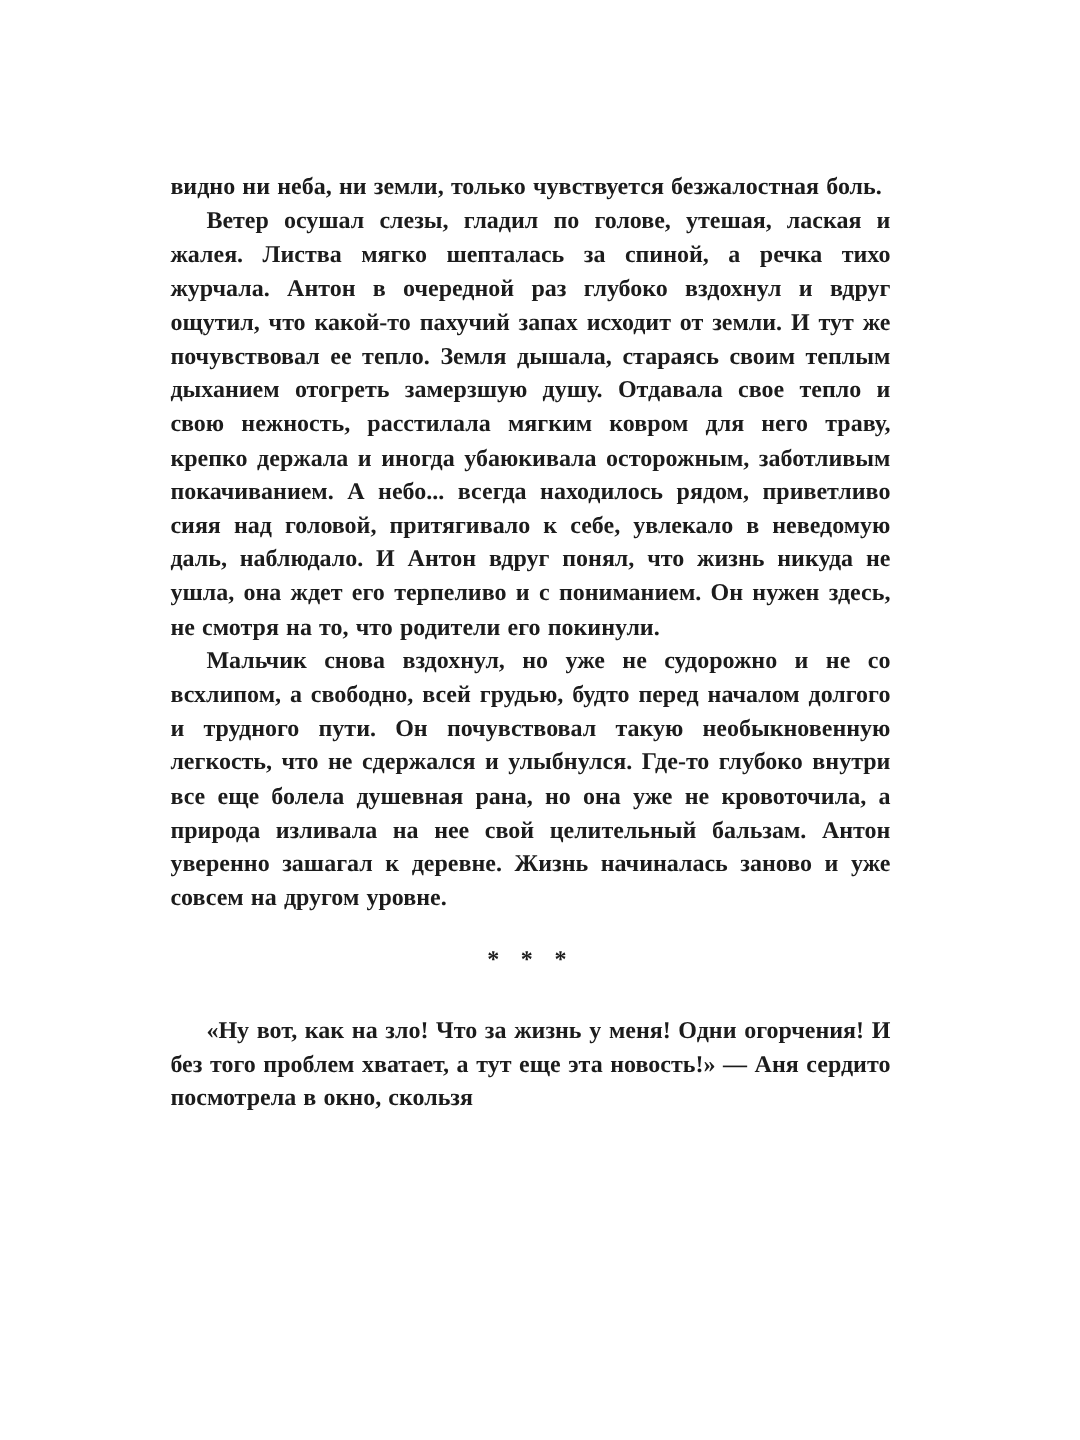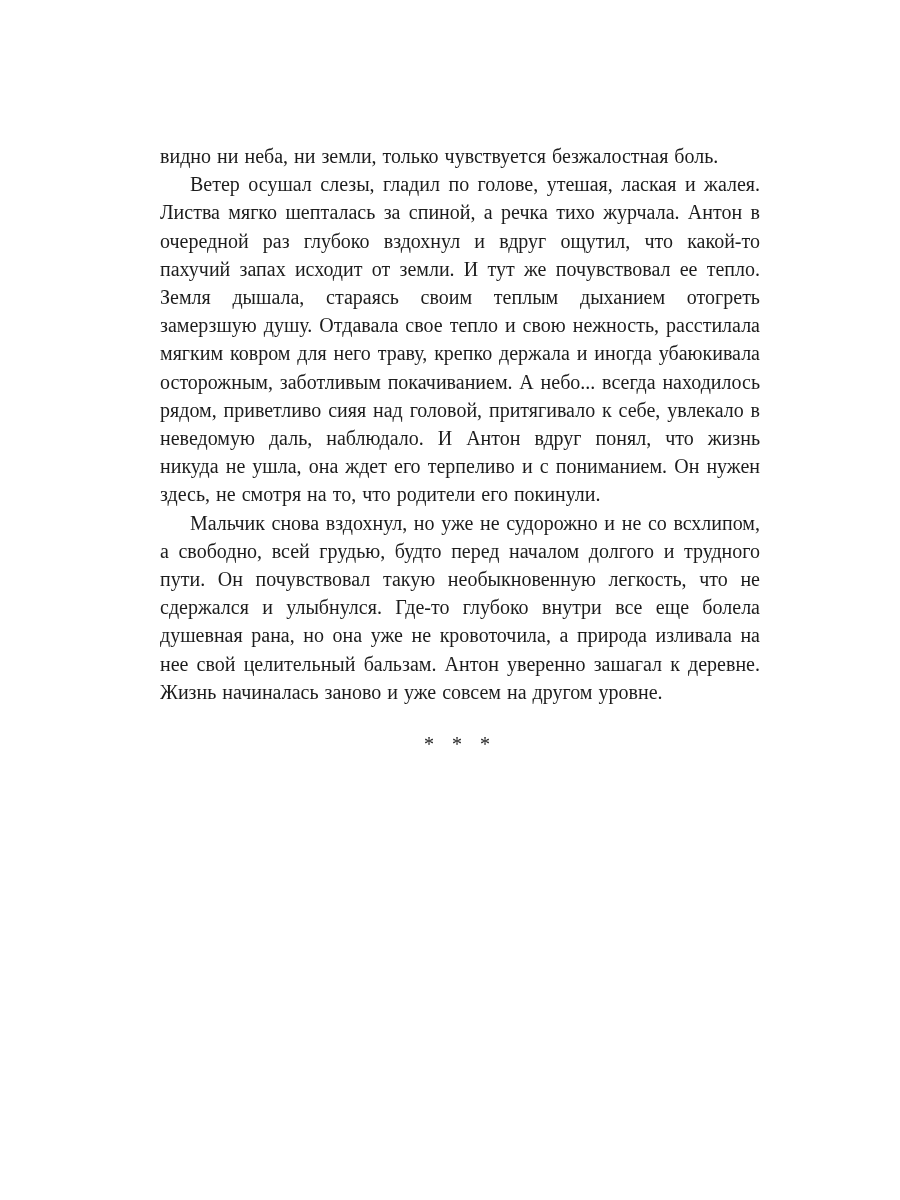--- a/index.html
+++ b/index.html
@@ -9,23 +9,24 @@
   }
   body {
     width: 900px;
     height: 1200px;
     position: relative;
     font-family: "Liberation Serif", "DejaVu Serif", serif;
     color: #1c1c1c;
   }
   .page {
     position: absolute;
-    left: 160px;
+    left: 142px;
     top: 142px;
     width: 600px;
+    font-weight: bold;
   }
   .page p {
     margin: 0;
     padding: 0;
     font-size: 20px;
     line-height: 28.2px;
     text-align: justify;
     text-justify: inter-word;
     word-spacing: 1px;
   }
@@ -42,13 +43,14 @@
   }
 </style>
 </head>
 <body>
 
 <div class="page">
   <p>видно ни неба, ни земли, только чувствуется безжалостная боль.</p>
   <p class="indent">Ветер осушал слезы, гладил по голове, утешая, лаская и жалея. Листва мягко шепталась за спиной, а речка тихо журчала. Антон в очередной раз глубоко вздохнул и вдруг ощутил, что какой-то пахучий запах исходит от земли. И тут же почувствовал ее тепло. Земля дышала, стараясь своим теплым дыханием отогреть замерзшую душу. Отдавала свое тепло и свою нежность, расстилала мягким ковром для него траву, крепко держала и иногда убаюкивала осторожным, заботливым покачиванием. А небо... всегда находилось рядом, приветливо сияя над головой, притягивало к себе, увлекало в неведомую даль, наблюдало. И Антон вдруг понял, что жизнь никуда не ушла, она ждет его терпеливо и с пониманием. Он нужен здесь, не смотря на то, что родители его покинули.</p>
   <p class="indent">Мальчик снова вздохнул, но уже не судорожно и не со всхлипом, а свободно, всей грудью, будто перед началом долгого и трудного пути. Он почувствовал такую необыкновенную легкость, что не сдержался и улыбнулся. Где-то глубоко внутри все еще болела душевная рана, но она уже не кровоточила, а природа изливала на нее свой целительный бальзам. Антон уверенно зашагал к деревне. Жизнь начиналась заново и уже совсем на другом уровне.</p>
   <p class="separator">* * *</p>
+  <p class="indent">«Ну вот, как на зло! Что за жизнь у меня! Одни огорчения! И без того проблем хватает, а тут еще эта новость!» — Аня сердито посмотрела в окно, скользя</p>
 </div>
 
 </body></html>

